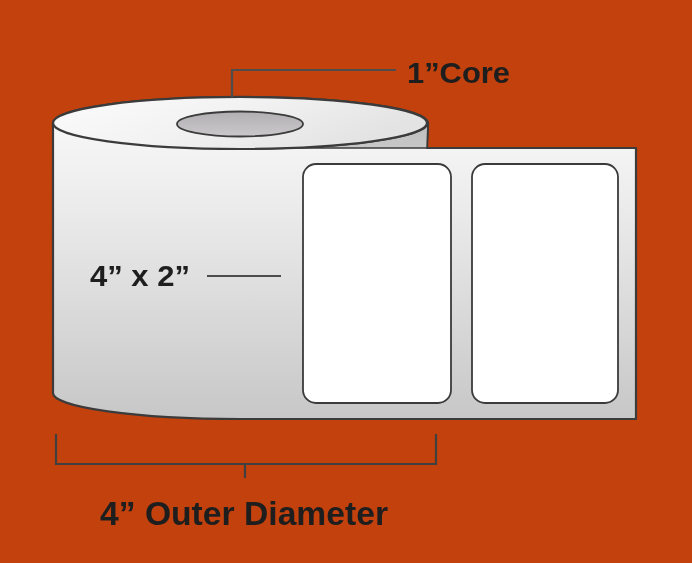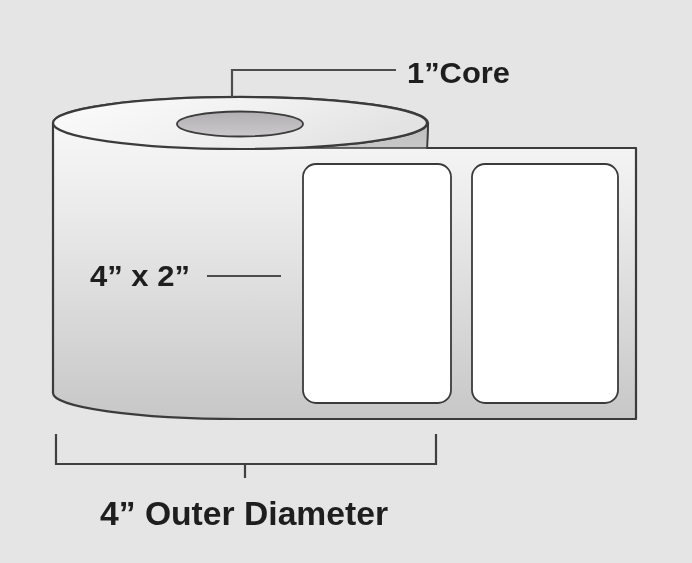--- a/index.html
+++ b/index.html
@@ -7,21 +7,21 @@
     padding: 0;
     background: #ffffff;
     width: 692px;
     height: 563px;
     overflow: hidden;
   }
   .stage {
     position: relative;
     width: 692px;
     height: 563px;
-    background: #e5e5e5;
+    background: #c2410c;
     font-family: "Liberation Sans", sans-serif;
   }
   svg { display: block; }
   text {
     font-family: "Liberation Sans", sans-serif;
     font-weight: bold;
     fill: #1e1e1e;
   }
 </style>
 </head>

